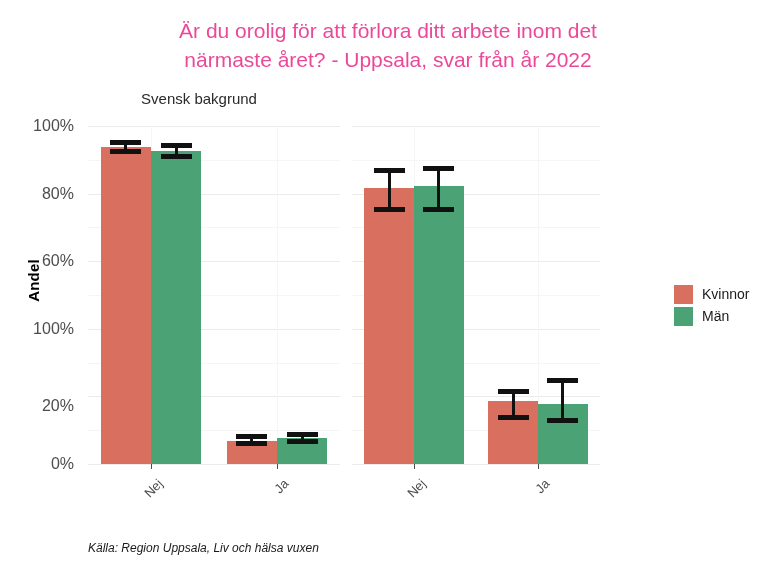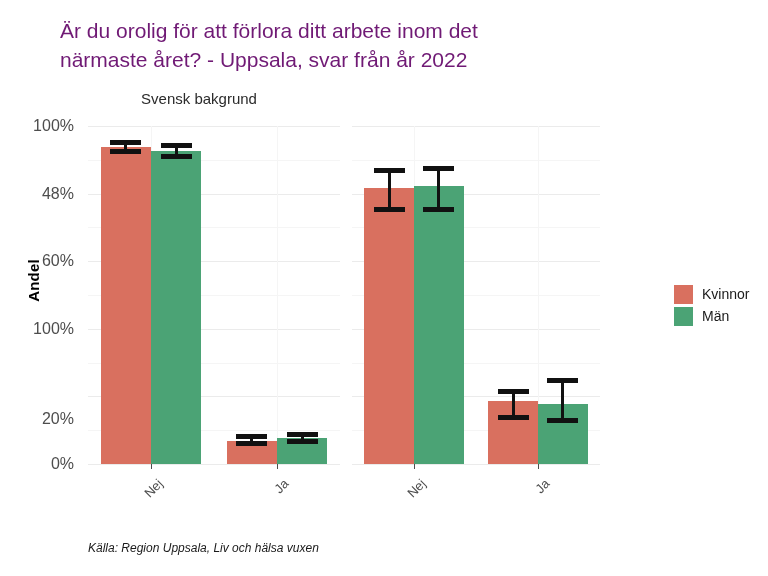--- a/index.html
+++ b/index.html
@@ -15,21 +15,22 @@
     font-family: "Liberation Sans", sans-serif;
     overflow: hidden;
   }
 
   
   #chart-title {
     position: absolute;
     left: 60px;
     top: 16px;
     width: 656px;
-    color: #701a75;
+    text-align: center;
+    color: #ec4899;
     font-size: 21px;
     line-height: 29px;
     font-weight: normal;
     white-space: pre-line;
   }
 
   
   .facet-strip {
     position: absolute;
     top: 88px;
@@ -197,27 +198,27 @@
   <div id="chart-title">Är du orolig för att förlora ditt arbete inom det
 närmaste året? - Uppsala, svar från år 2022</div>
 
   <div id="facet-strip-0" class="facet-strip">Svensk bakgrund</div>
 
   <div id="y-axis-title">Andel</div>
 
   <div id="y-axis-labels">
       <div class="y-tick-label" style="top: 464px;">0%</div>
       <div class="y-tick-mark" style="top: 464px;"></div>
-      <div class="y-tick-label" style="top: 419px;">20%</div>
+      <div class="y-tick-label" style="top: 406px;">20%</div>
       <div class="y-tick-mark" style="top: 396.4px;"></div>
       <div class="y-tick-label" style="top: 328.8px;">100%</div>
       <div class="y-tick-mark" style="top: 328.8px;"></div>
       <div class="y-tick-label" style="top: 261.2px;">60%</div>
       <div class="y-tick-mark" style="top: 261.2px;"></div>
-      <div class="y-tick-label" style="top: 193.6px;">48%</div>
+      <div class="y-tick-label" style="top: 193.6px;">80%</div>
       <div class="y-tick-mark" style="top: 193.6px;"></div>
       <div class="y-tick-label" style="top: 126px;">100%</div>
       <div class="y-tick-mark" style="top: 126px;"></div>
     </div>
 
   <div id="panel-0" class="panel">
       <div class="gridline-minor" style="top: 304.2px;"></div>
       <div class="gridline-minor" style="top: 236.6px;"></div>
       <div class="gridline-minor" style="top: 169px;"></div>
       <div class="gridline-minor" style="top: 101.4px;"></div>

